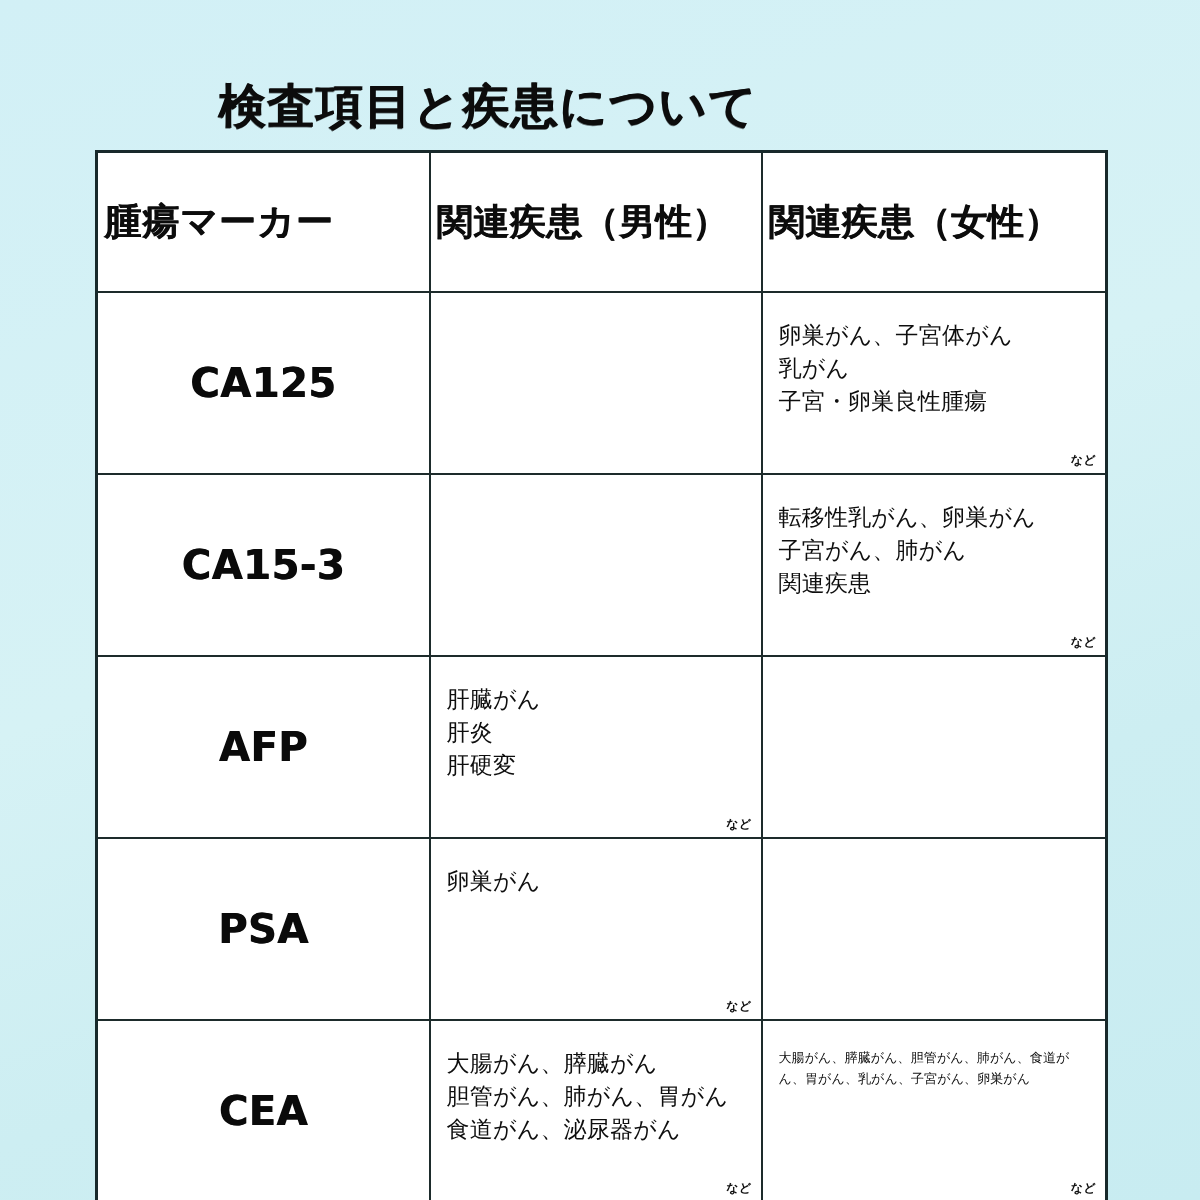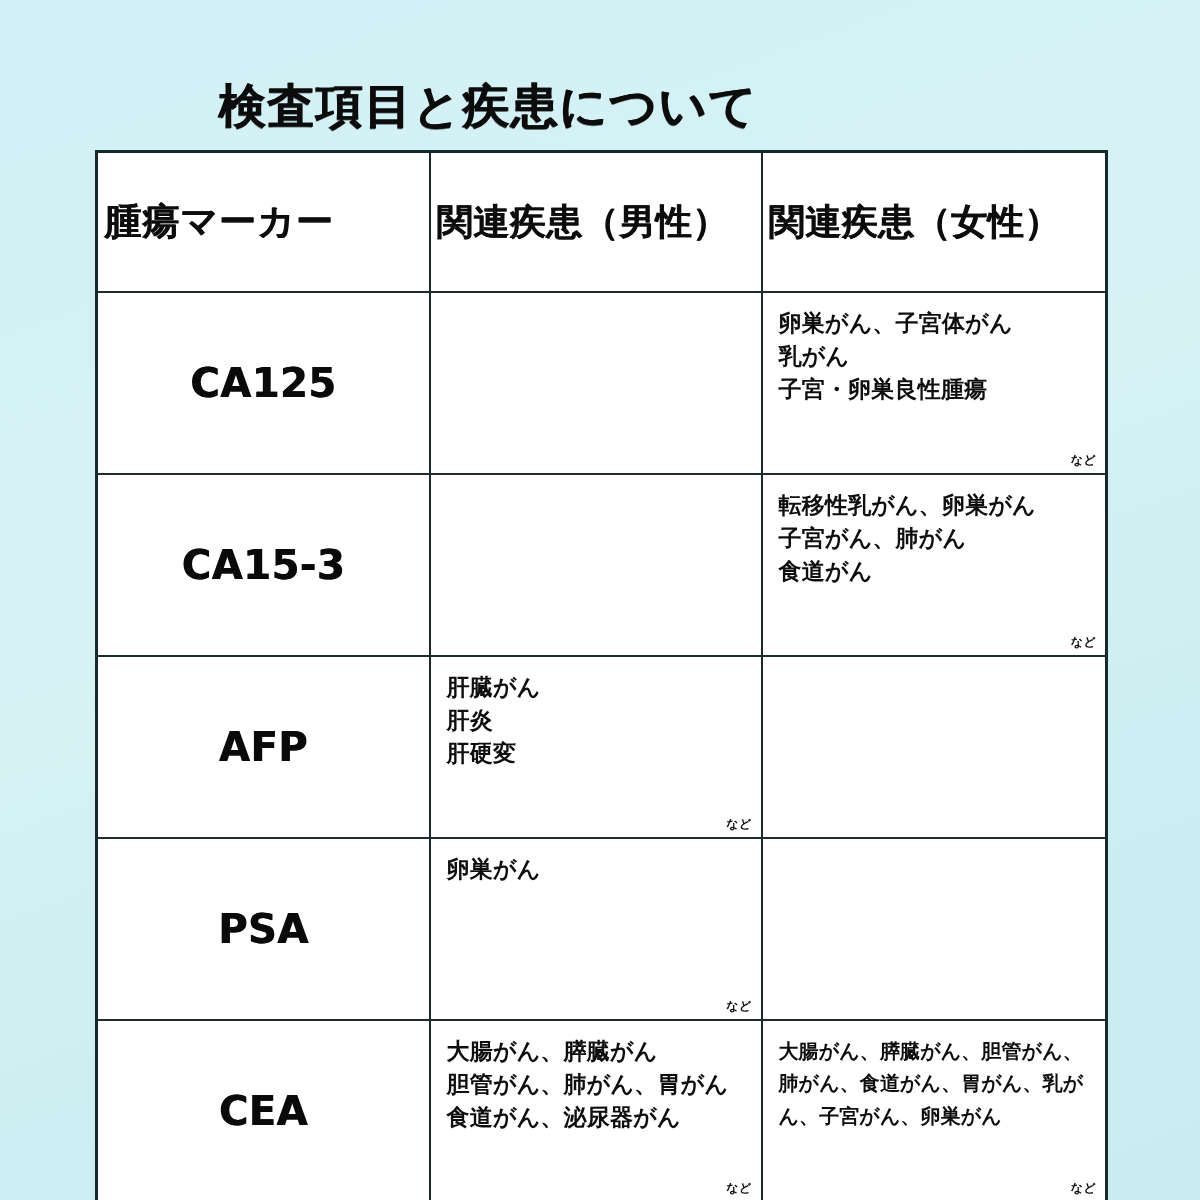--- a/index.html
+++ b/index.html
@@ -90,28 +90,29 @@
 
   
   td.disease-cell {
     height: 140px;
     vertical-align: top;
     position: relative;
     padding: 14px 12px 26px 16px;
   }
   .disease-lines {
     font-size: 23px;
-    font-weight: 700;
+    font-weight: 400;
     line-height: 1.43;
     color: #0e0e0e;
     letter-spacing: 0.2px;
     white-space: pre-line;
+    margin-top: 12px;
   }
   td.disease-cell.wide .disease-lines {
-    font-size: 20px;
+    font-size: 13px;
     line-height: 1.62;
     letter-spacing: 0.1px;
   }
   td.disease-cell.empty { padding: 0; }
 
   .nado {
     position: absolute;
     right: 9px;
     bottom: 4px;
     font-size: 12px;
@@ -150,21 +151,21 @@
 子宮・卵巣良性腫瘍</div>
             <span class="nado">など</span>
           </td>
         </tr>
         <tr class="data-row">
           <td class="marker-cell">CA15-3</td>
           <td class="disease-cell empty"></td>
           <td class="disease-cell">
             <div class="disease-lines">転移性乳がん、卵巣がん
 子宮がん、肺がん
-食道がん</div>
+関連疾患</div>
             <span class="nado">など</span>
           </td>
         </tr>
         <tr class="data-row">
           <td class="marker-cell">AFP</td>
           <td class="disease-cell">
             <div class="disease-lines">肝臓がん
 肝炎
 肝硬変</div>
             <span class="nado">など</span>

